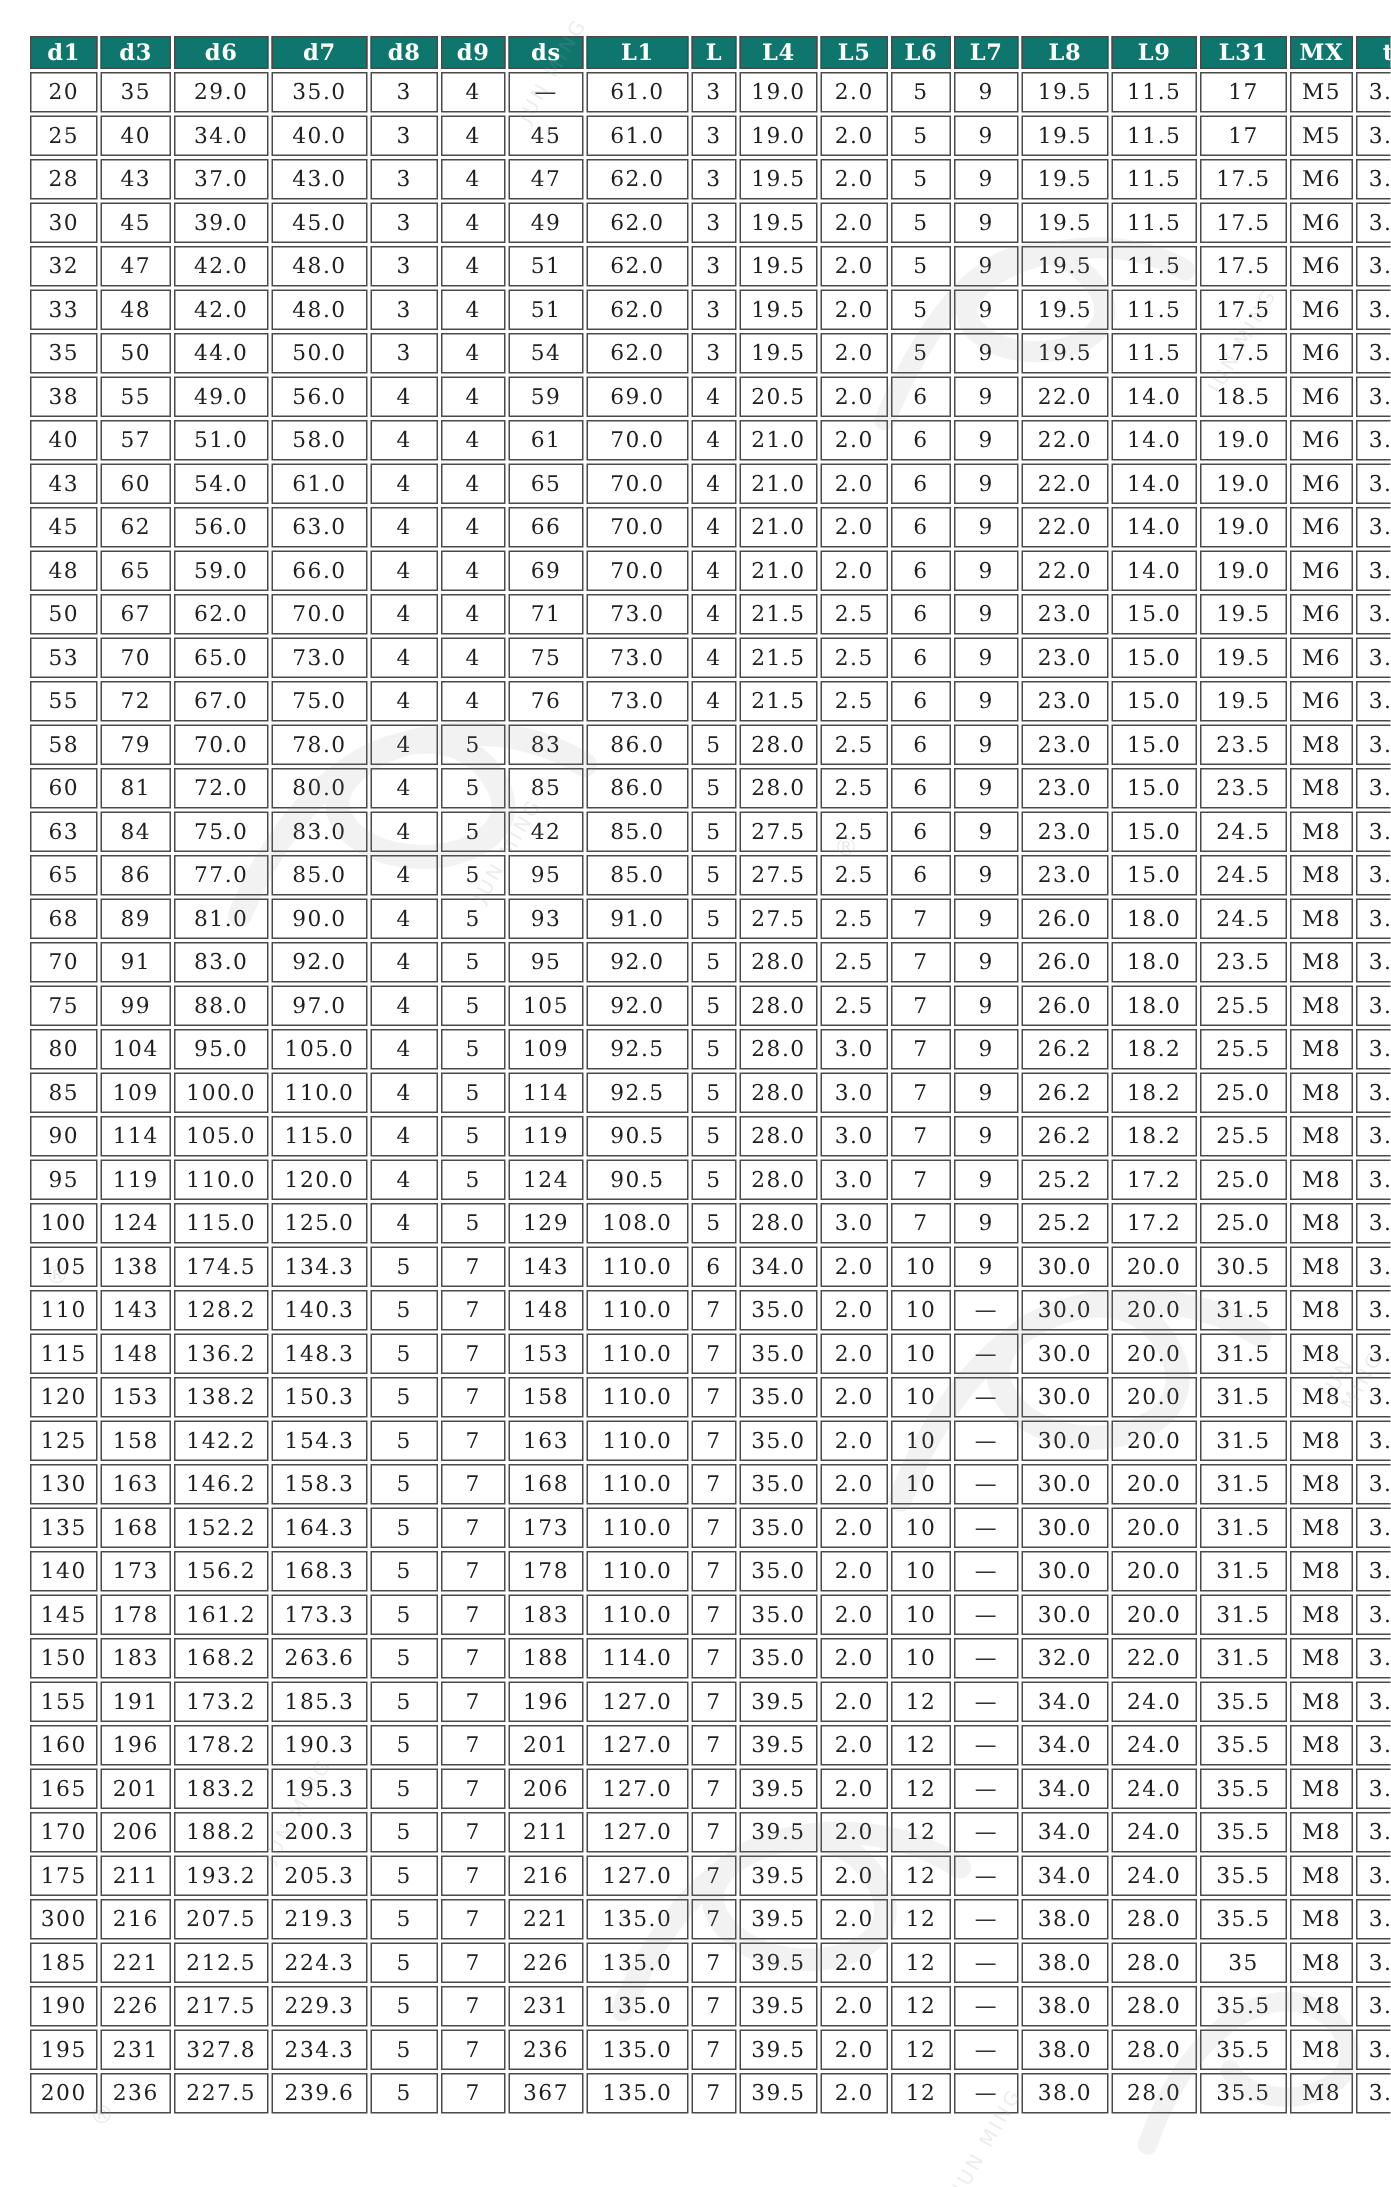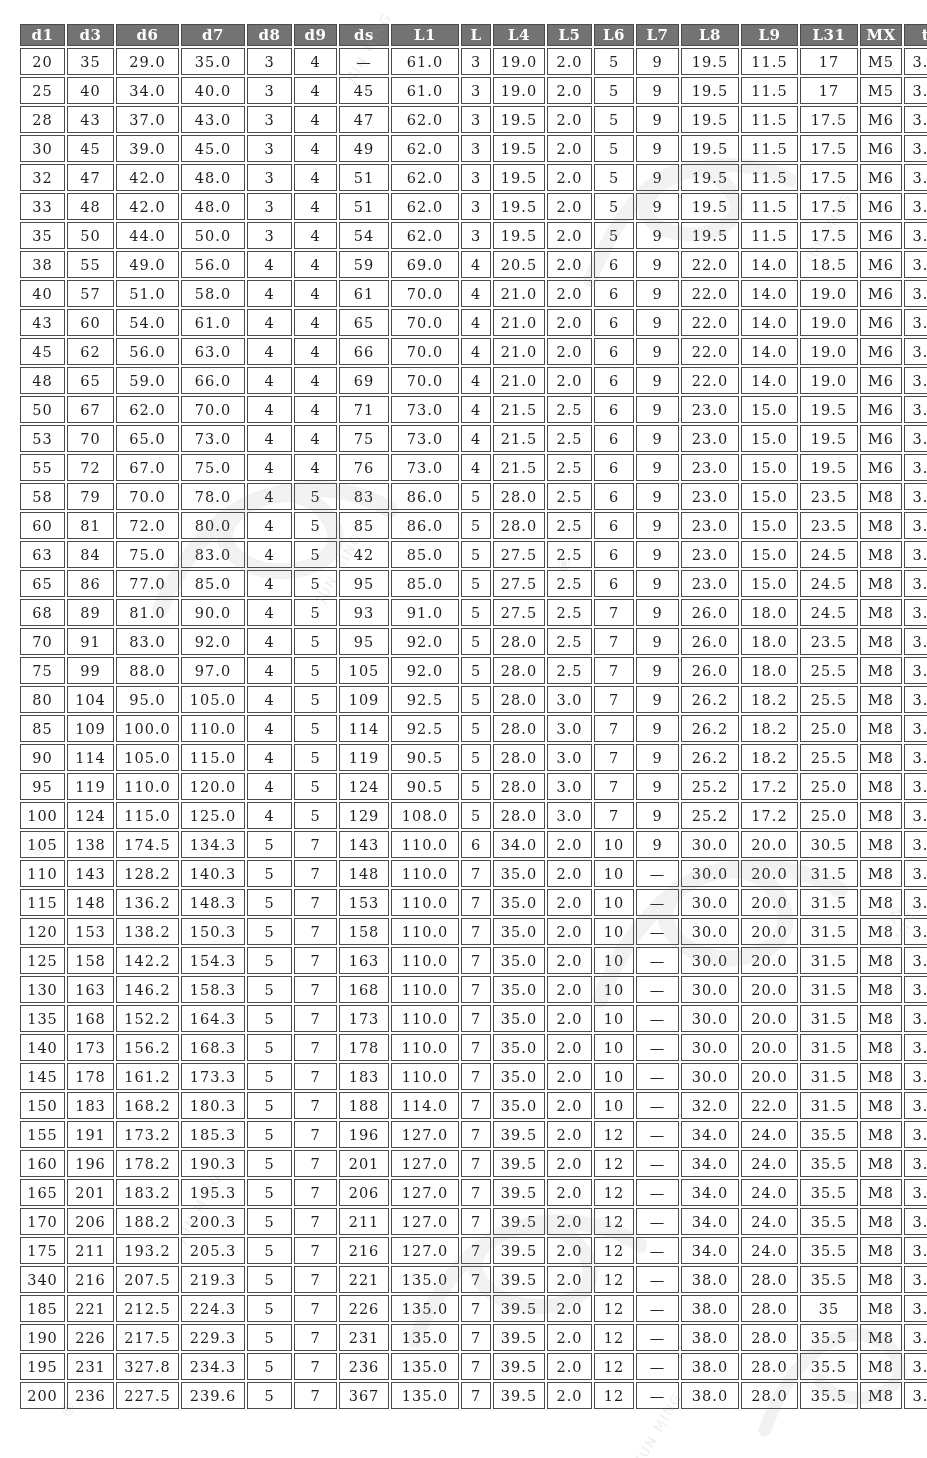--- a/index.html
+++ b/index.html
@@ -12,21 +12,21 @@
   table{
     border-collapse:separate;border-spacing:2px;
     table-layout:fixed;width:893px;
   }
   th,td{
     border:1px solid #4a4a4a;box-sizing:border-box;
     text-align:center;vertical-align:middle;
     overflow:hidden;white-space:nowrap;
   }
   th{
-    background:#737373;color:#ffffff;
+    background:#0f766e;color:#ffffff;
     font-size:15px;font-weight:bold;height:16px;
     letter-spacing:0.5px;
   }
   td{
     background:#ffffff;color:#1f1f1f;
     font-size:14.5px;height:27px;letter-spacing:1px;
   }
   
   .watermarks{
     position:absolute;inset:0;pointer-events:none;z-index:5;
@@ -809,21 +809,21 @@
             <td>30.0</td>
             <td>20.0</td>
             <td>31.5</td>
             <td>M8</td>
             <td>3.5</td>
           </tr>
           <tr>
             <td>150</td>
             <td>183</td>
             <td>168.2</td>
-            <td>180.3</td>
+            <td>263.6</td>
             <td>5</td>
             <td>7</td>
             <td>188</td>
             <td>114.0</td>
             <td>7</td>
             <td>35.0</td>
             <td>2.0</td>
             <td>10</td>
             <td>—</td>
             <td>32.0</td>
@@ -926,21 +926,21 @@
             <td>2.0</td>
             <td>12</td>
             <td>—</td>
             <td>34.0</td>
             <td>24.0</td>
             <td>35.5</td>
             <td>M8</td>
             <td>3.5</td>
           </tr>
           <tr>
-            <td>340</td>
+            <td>300</td>
             <td>216</td>
             <td>207.5</td>
             <td>219.3</td>
             <td>5</td>
             <td>7</td>
             <td>221</td>
             <td>135.0</td>
             <td>7</td>
             <td>39.5</td>
             <td>2.0</td>

